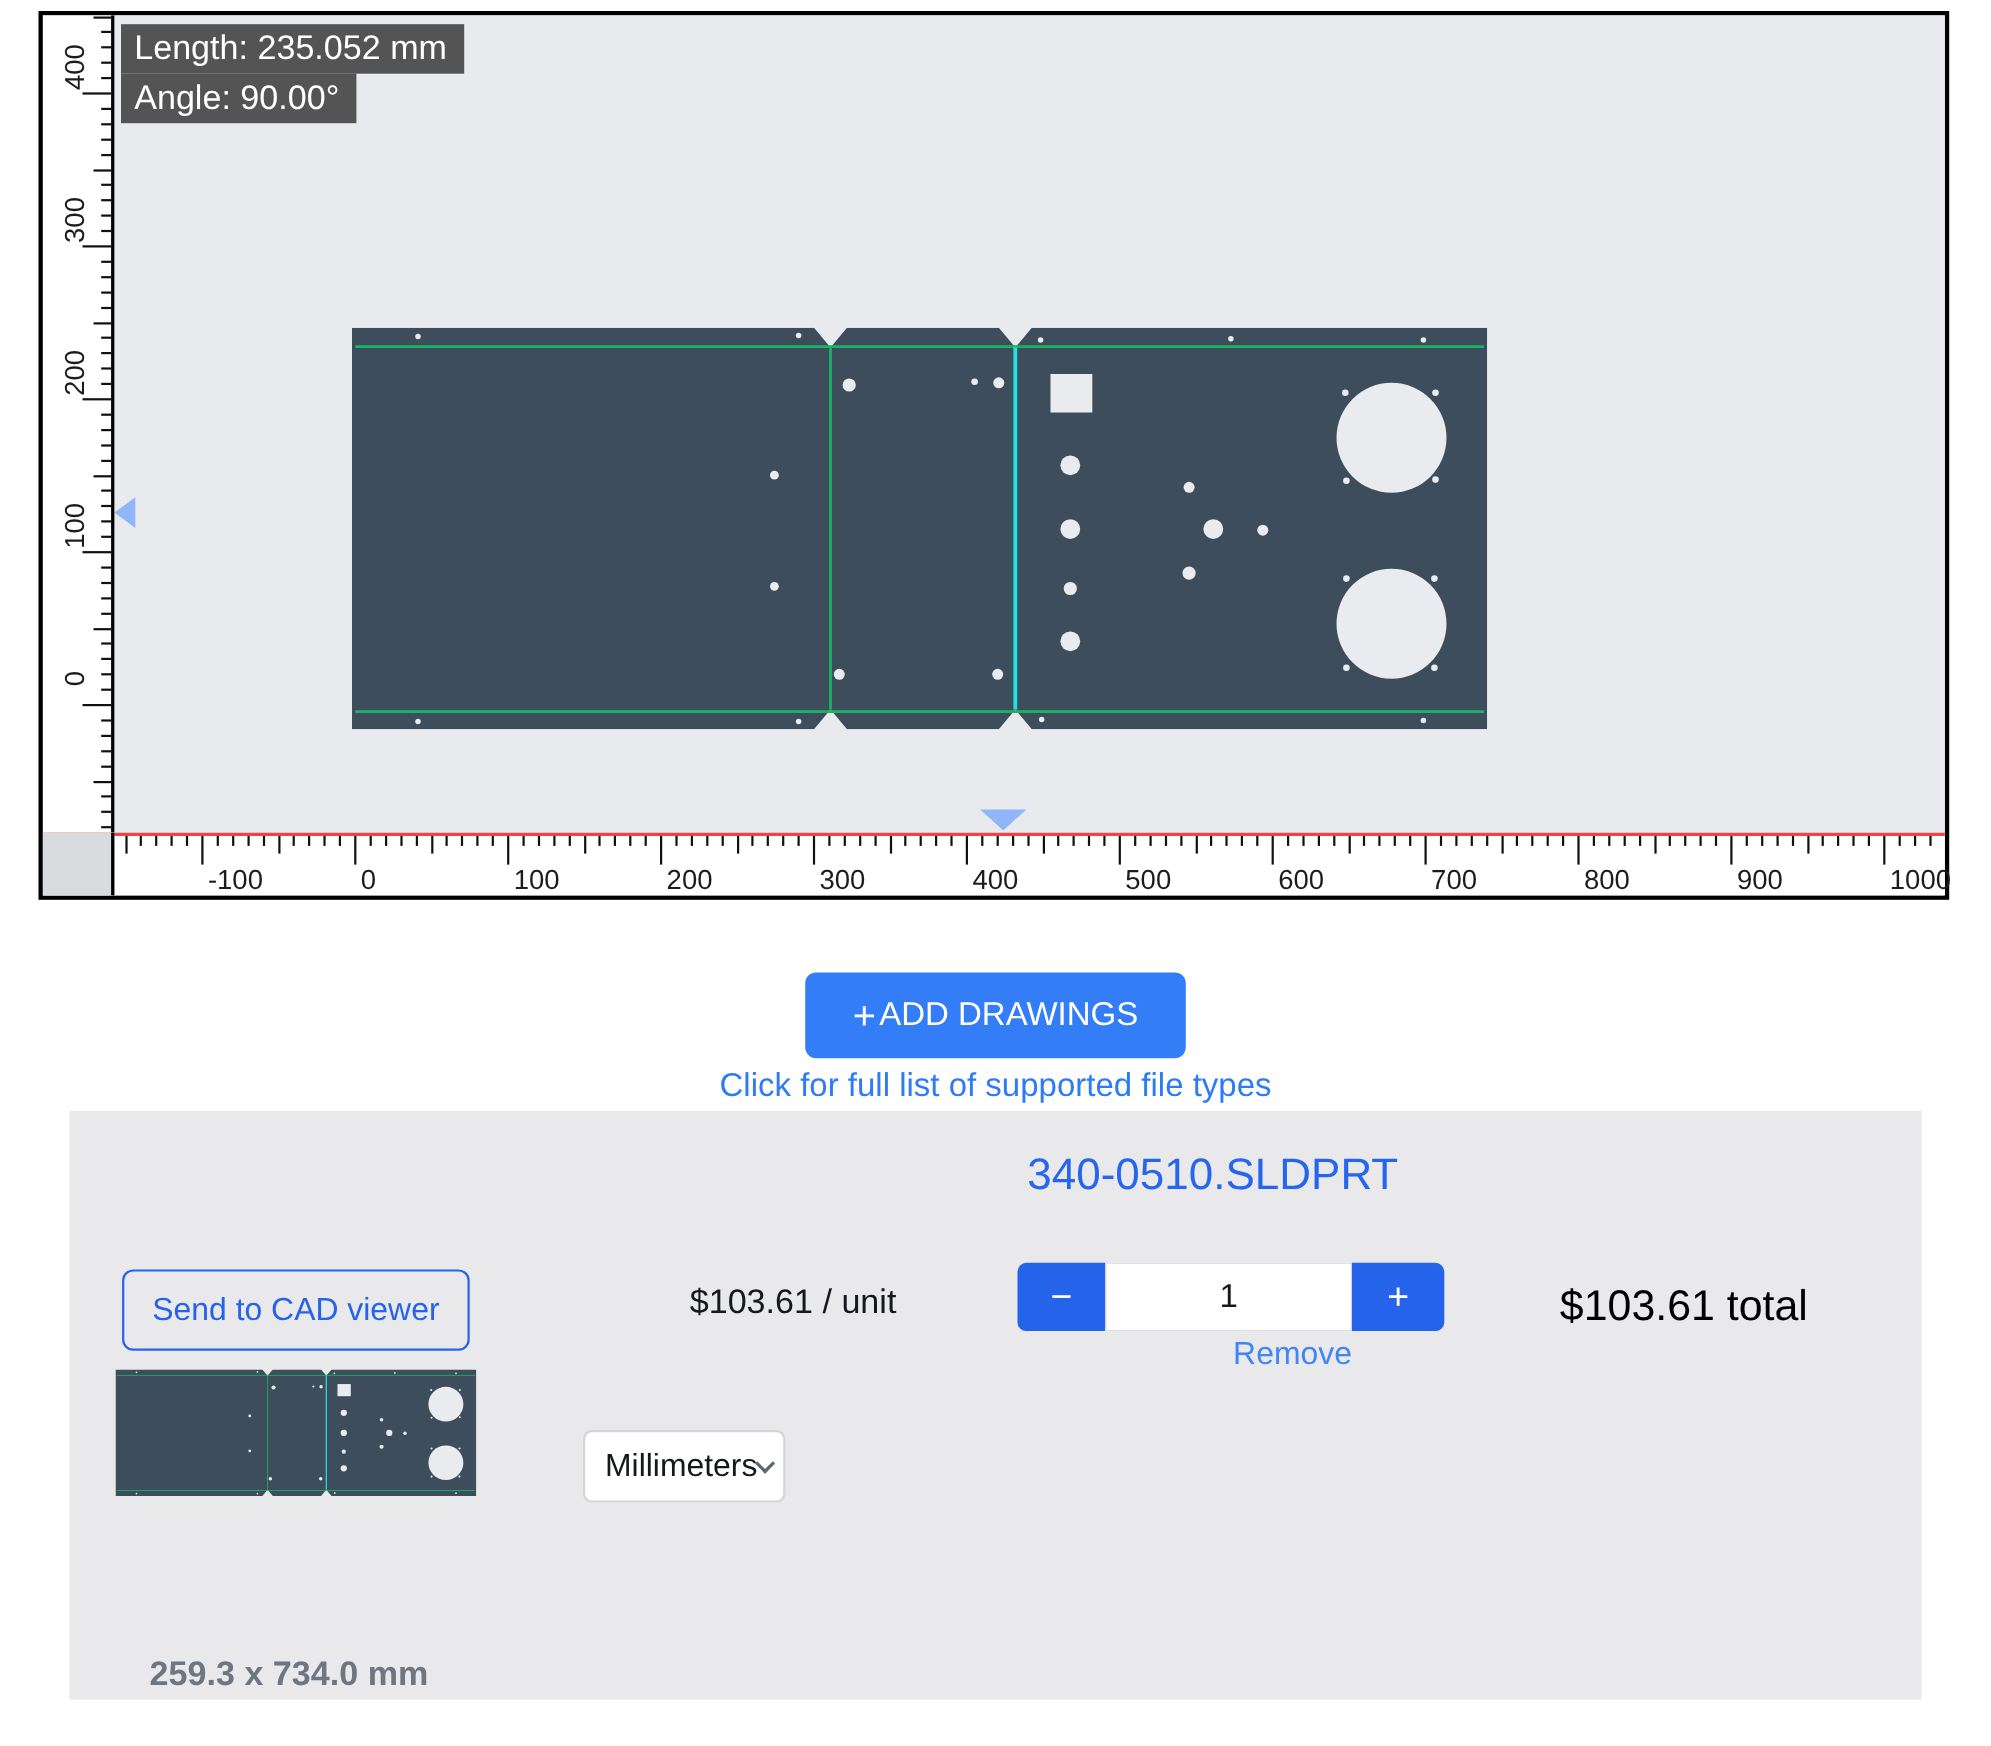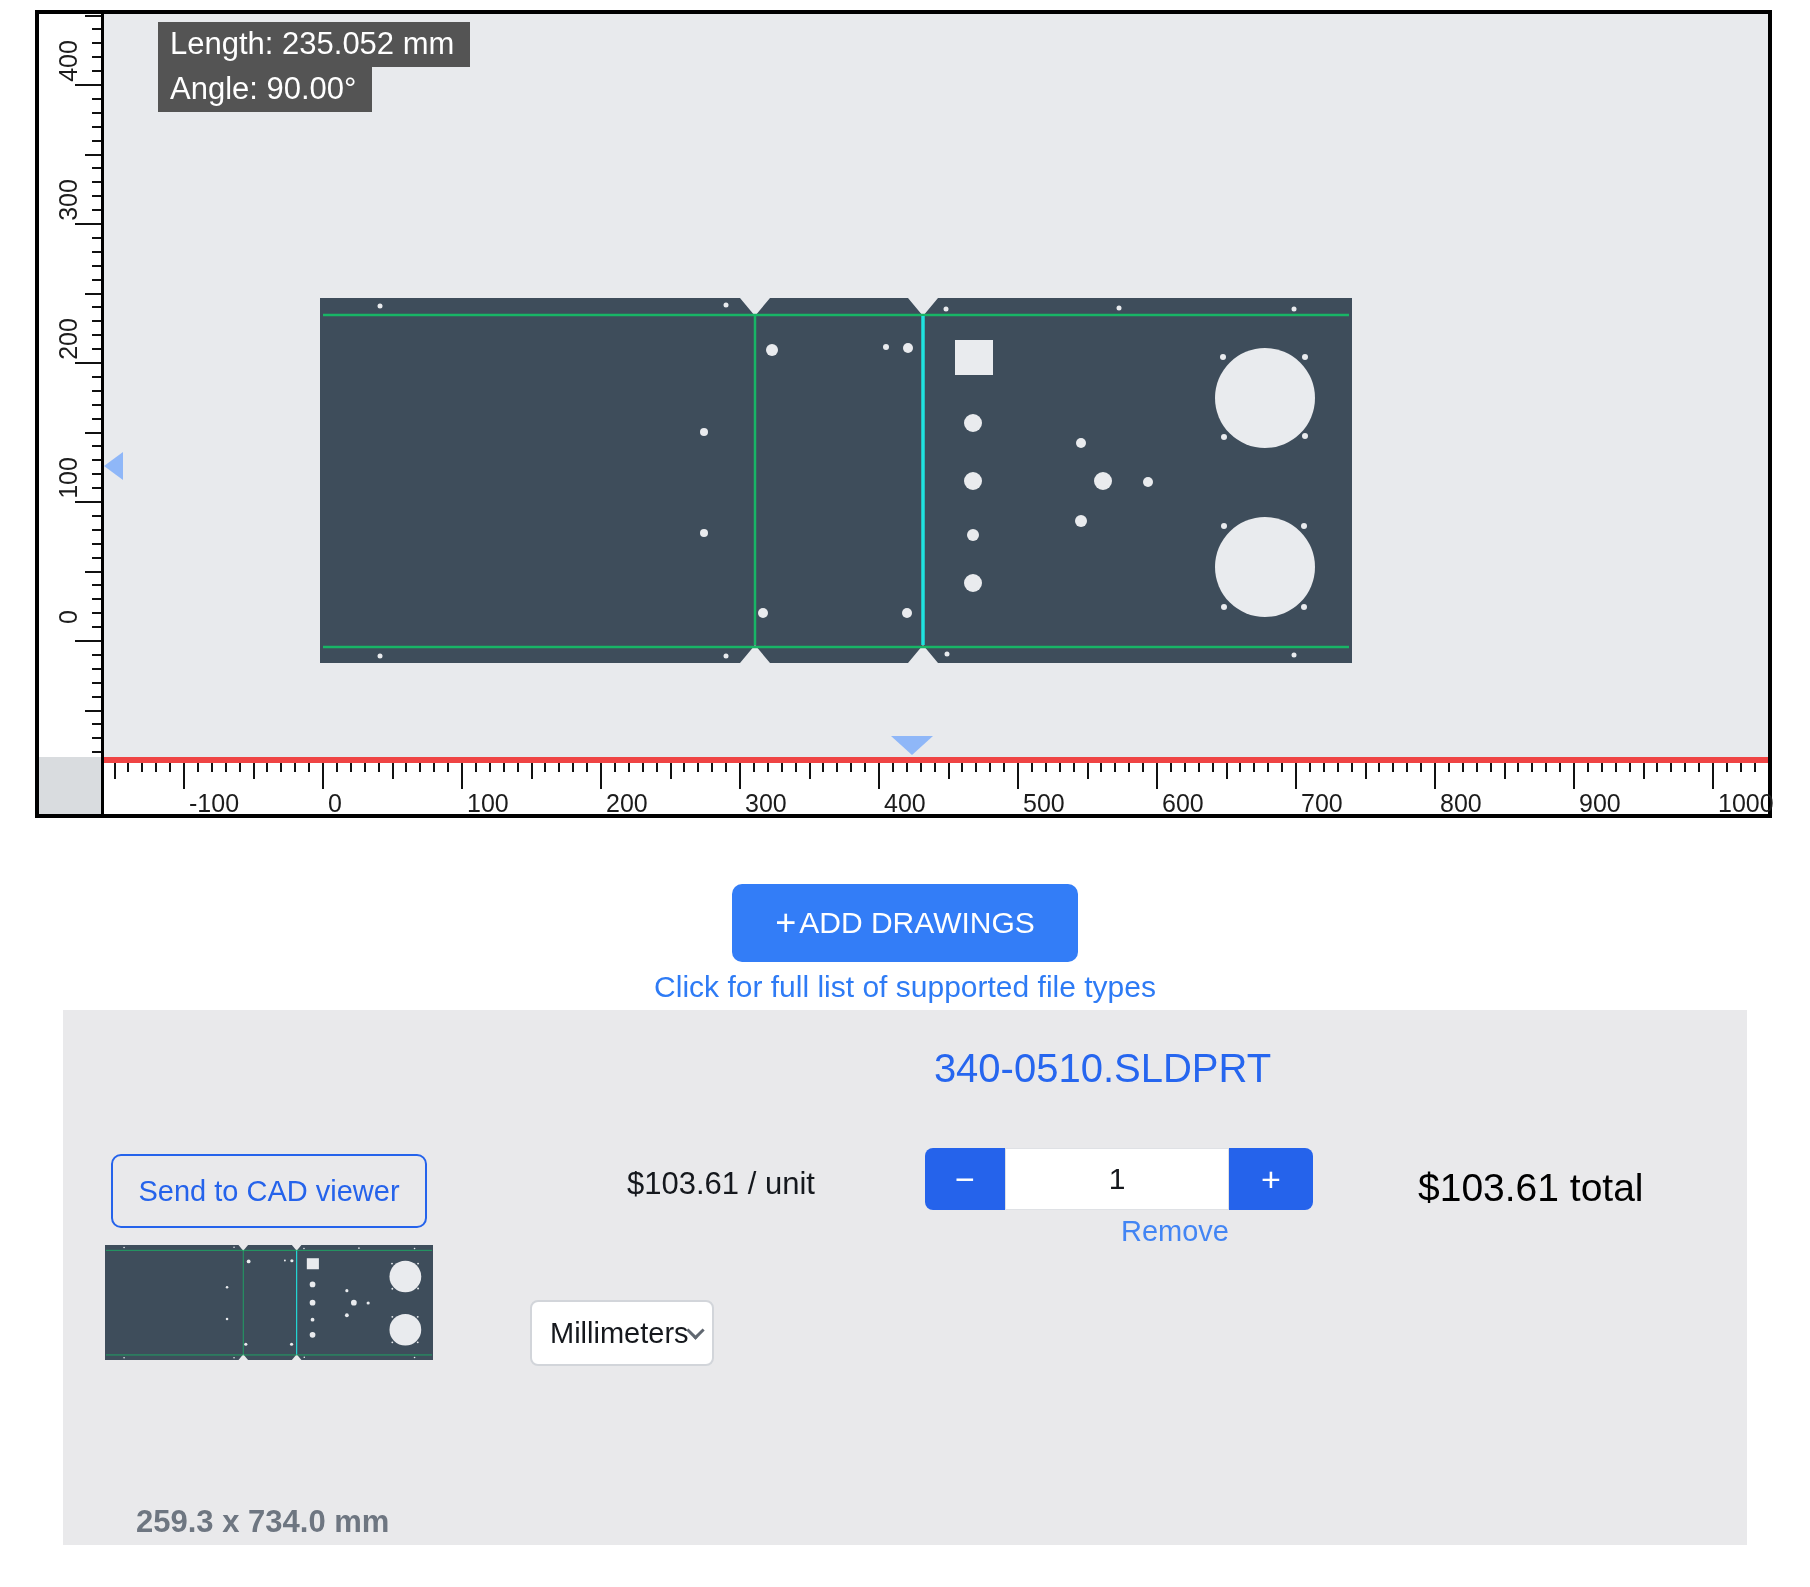--- a/index.html
+++ b/index.html
@@ -7,34 +7,34 @@
     font-family: "Liberation Sans", sans-serif; overflow: hidden; position: relative; }
 
   
   .viewer { position: absolute; left: 35px; top: 10px; width: 1737px; height: 808px;
     border: 4px solid #000; background: #fff; }
   .canvas { position: absolute; left: 65px; top: 0; width: 1664px; height: 743px;
     background: #e8eaed; overflow: hidden; }
   .vruler { position: absolute; left: 0; top: 0; width: 65px; height: 743px;
     background: #fff; border-right: 3px solid #000; }
   .hruler { position: absolute; left: 0; bottom: 0; width: 1729px; height: 57px;
-    background: #fff; border-top: 6px solid #ef4444; }
+    background: #fff; border-top: 3px solid #ef4444; }
   .corner { position: absolute; left: 0; bottom: 0; width: 65px; height: 57px;
     background: #d9dcdf; border-right: 3px solid #000; z-index: 3; }
   .tick { position: absolute; background: #111; }
   .tick.h { top: 0; width: 2px; height: 9px; }
   .tick.h.medium { height: 16px; } .tick.h.major { height: 26px; }
   .tick.v { right: 0; height: 2px; width: 9px; }
   .tick.v.medium { width: 16px; } .tick.v.major { width: 26px; }
   .hlabel { position: absolute; top: 26px; font-size: 25px; color: #1c1c1c; white-space: nowrap; }
   .vlabel { position: absolute; left: 6px; width: 46px; height: 26px; line-height: 26px;
     text-align: center; font-size: 25px; color: #1c1c1c; transform: rotate(-90deg); }
   .tooltip { position: absolute; left: 6px; top: 8px; z-index: 5; }
   .tt-line { width: fit-content; background: rgba(72,72,72,0.93); color: #fff;
-    font-size: 31px; line-height: 1.22; padding: 3px 16px 4px 12px; white-space: nowrap; margin-left: 48px; }
+    font-size: 31px; line-height: 1.22; padding: 3px 16px 4px 12px; white-space: nowrap; }
   .part { position: absolute; left: 216px; top: 284px; width: 1032px; height: 365px; }
   .tri-left { position: absolute; left: 0; top: 438px; width: 0; height: 0;
     border-top: 14px solid transparent; border-bottom: 14px solid transparent;
     border-right: 19px solid #8fb7f8; }
   .tri-down { position: absolute; left: 787px; top: 722px; width: 0; height: 0;
     border-left: 21px solid transparent; border-right: 21px solid transparent;
     border-top: 19px solid #8fb7f8; }
 
   
   .add-btn { position: absolute; top: 884px; left: 732px; width: 346px; height: 78px;

